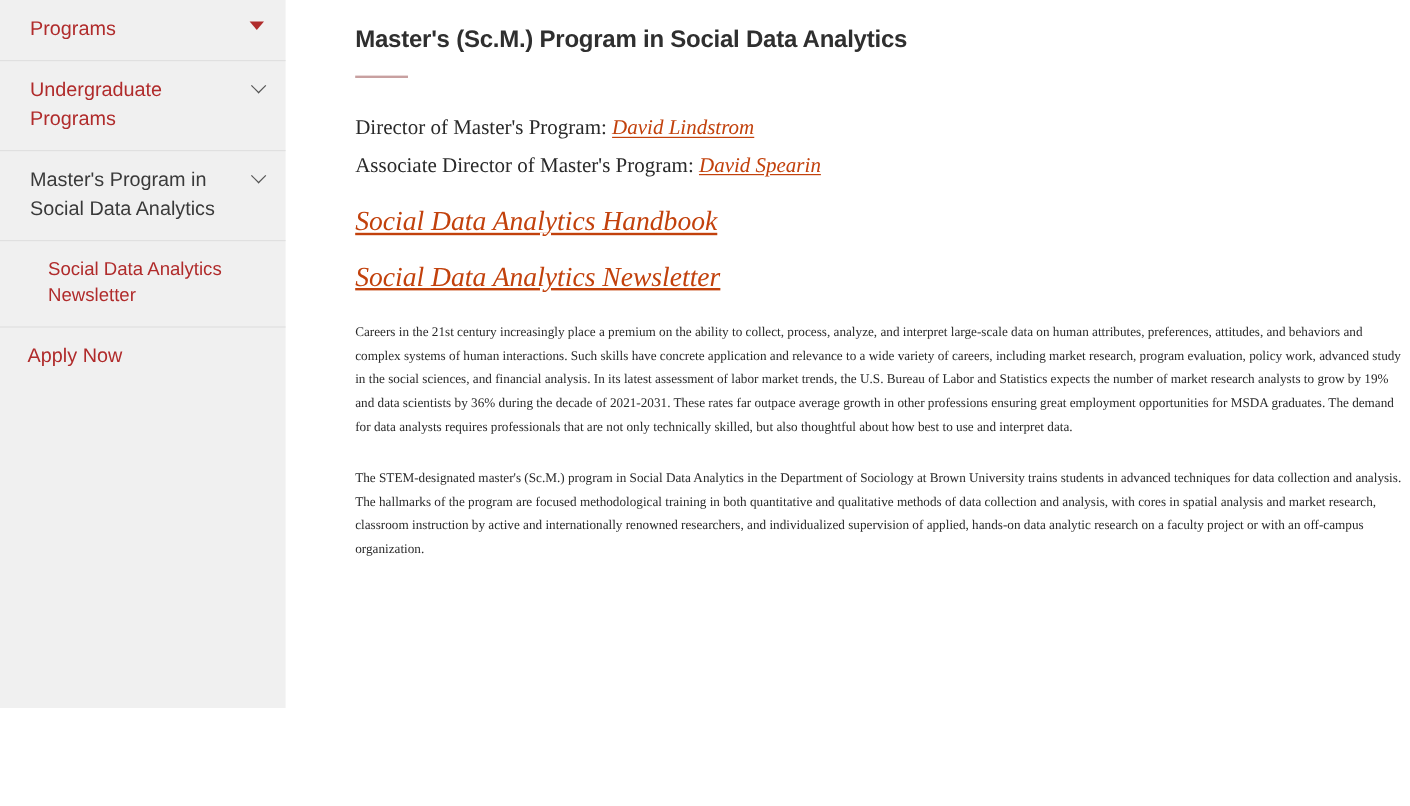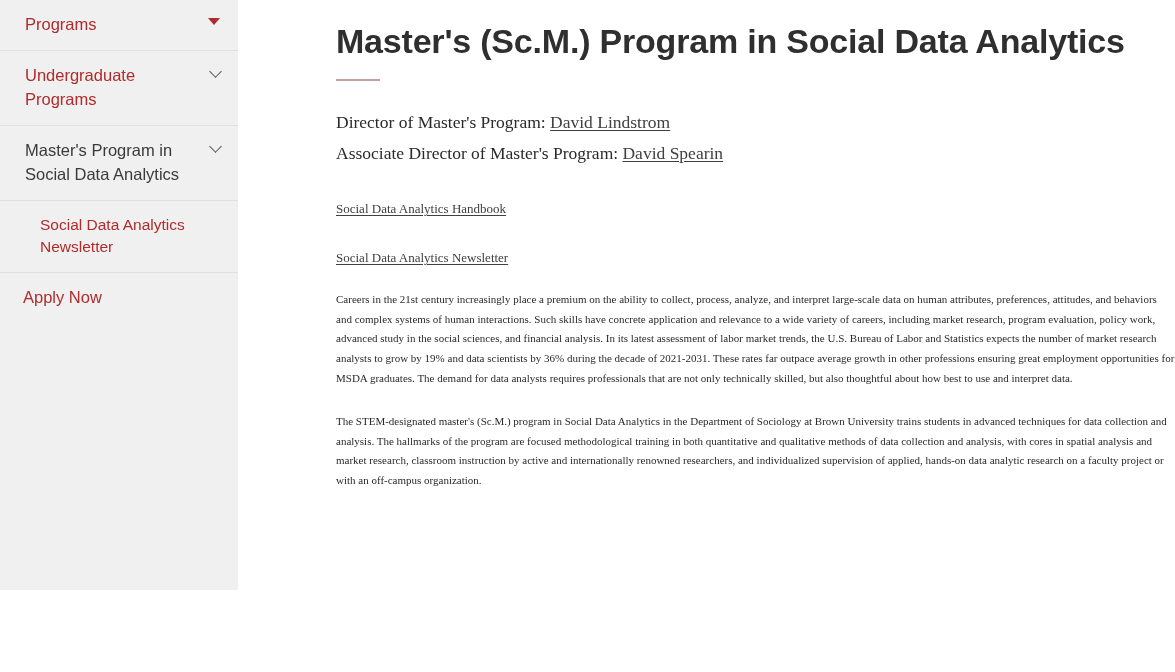--- a/index.html
+++ b/index.html
@@ -13,21 +13,20 @@
   }
   body {
     font-family: "Liberation Sans", sans-serif;
     color: #2f2f2f;
   }
   .page {
     display: flex;
     width: 1175px;
     height: 672px;
     align-items: flex-start;
-    gap: 40px;
   }
 
   
   .sidebar {
     width: 238px;
     flex: 0 0 238px;
     background: #f0f0f0;
     padding: 0;
     min-height: 590px;
     position: relative;
@@ -70,48 +69,49 @@
   .side-item.dark { color: #3a3a3a; }
 
   
   .main {
     flex: 1 1 auto;
     padding: 14px 0 0 58px;
     overflow: hidden;
   }
   h1.title {
     font-family: "Liberation Sans", sans-serif;
-    font-size: 34px;
+    font-size: 20px;
     font-weight: bold;
     color: #2f2f2f;
     margin: 8px 0 0 0;
     letter-spacing: -0.2px;
   }
   .rule {
     width: 44px;
     height: 2px;
     background: #c8a0a0;
     margin: 18px 0 26px 0;
   }
   .dir-line {
     font-family: "Liberation Serif", serif;
     font-size: 17.5px;
     line-height: 1.75;
     color: #2a2a2a;
   }
   .dir-line b { font-weight: normal; }
   a.link {
-    color: #404040;
+    color: #c2410c;
     text-decoration: underline;
     text-underline-offset: 2px;
+    font-style: italic;
   }
   .doclink {
     font-family: "Liberation Serif", serif;
-    font-size: 13px;
-    margin-top: 33px;
+    font-size: 23px;
+    margin-top: 20px;
     color: #2a2a2a;
   }
   p.body {
     font-family: "Liberation Serif", serif;
     font-size: 11px;
     line-height: 1.78;
     color: #2a2a2a;
     margin: 24px 0 0 0;
     max-width: 890px;
   }

